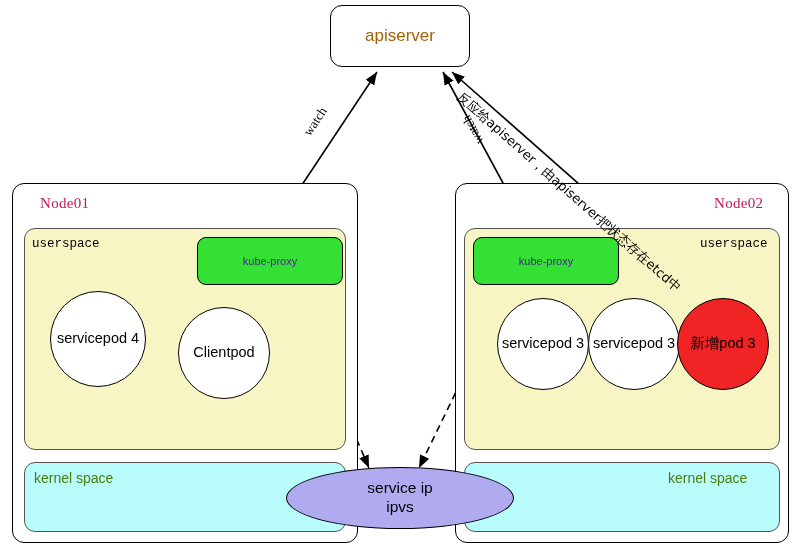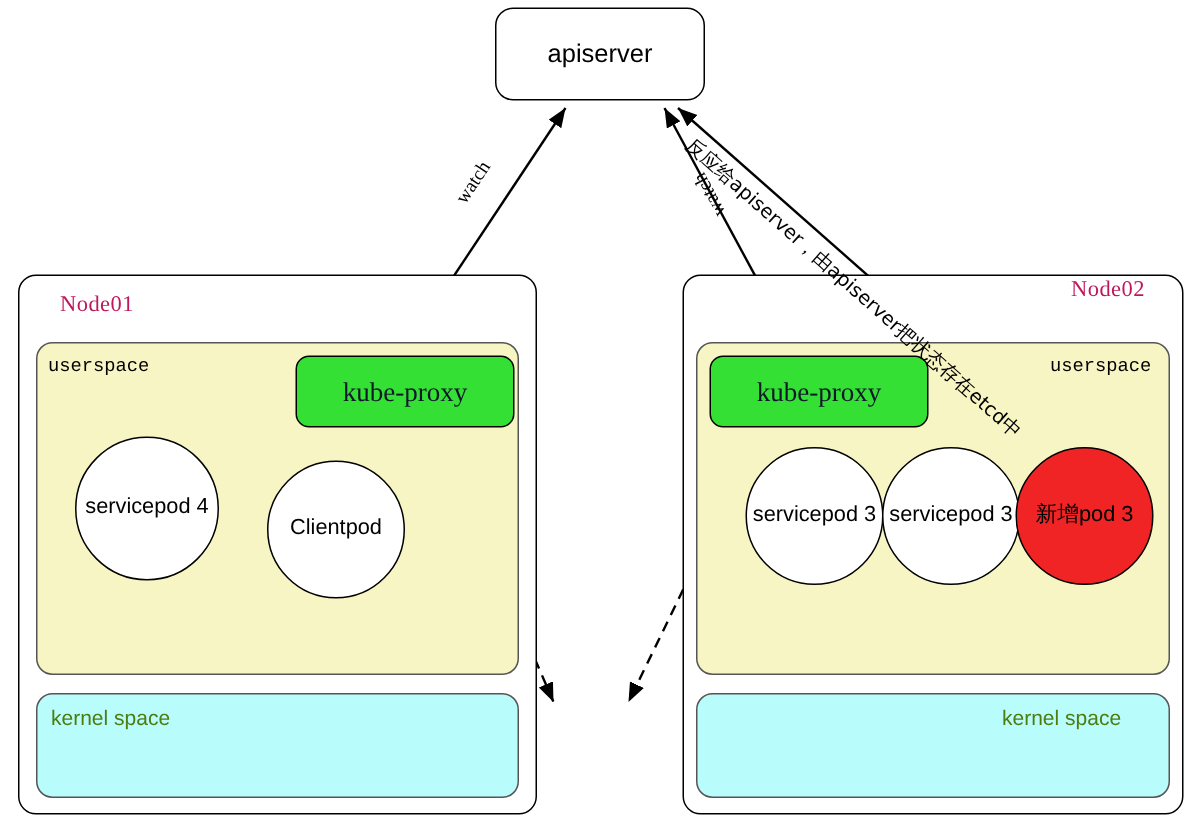--- a/index.html
+++ b/index.html
@@ -70,23 +70,22 @@
   }
   .kube-proxy {
     position: absolute;
     border: 1.5px solid #000000;
     border-radius: 9px;
     background: #33e033;
     box-sizing: border-box;
     display: flex;
     align-items: center;
     justify-content: center;
-    font-size: 18px;
-    color: #0f172a;
-    font-family: Liberation Serif, serif;
+    font-size: 11px;
+    color: #4c1d95;
   }
   .pod {
     position: absolute;
     border: 1.5px solid #000000;
     border-radius: 50%;
     background: #ffffff;
     box-sizing: border-box;
     display: flex;
     flex-direction: row;
     align-items: center;
@@ -102,21 +101,21 @@
   .apiserver {
     position: absolute;
     border: 1.5px solid #000000;
     border-radius: 12px;
     background: #ffffff;
     box-sizing: border-box;
     display: flex;
     align-items: center;
     justify-content: center;
     font-size: 17px;
-    color: #000000;
+    color: #a16207;
   }
   .service-ip {
     position: absolute;
     border: 1.5px solid #000000;
     border-radius: 50%;
     background: #b0aaf0;
     box-sizing: border-box;
     display: flex;
     flex-direction: column;
     align-items: center;
@@ -201,21 +200,21 @@
     <span>Client</span>
     <span>pod</span>
   </div>
 
   <div class="kernel-box" style="left:24px; top:462px; width:322px; height:70px;">
   </div>
   <div class="kernel-label" style="left:34px; top:470px;">kernel space</div>
 
   <div class="node-box" style="left:455px; top:183px; width:334px; height:360px;">
   </div>
-  <div class="node-title" style="left:714px; top:185px;">Node02</div>
+  <div class="node-title" style="left:714px; top:195px;">Node02</div>
 
   <div class="userspace-box" style="left:464px; top:228px; width:316px; height:222px;">
   </div>
   <div class="userspace-label" style="left:700px; top:237px;">userspace</div>
 
   <div class="kube-proxy" style="left:473px; top:237px; width:146px; height:48px;">
     <span>kube-proxy</span>
   </div>
 
   <div class="pod" style="left:497px; top:298px; width:92px; height:92px;">
@@ -230,20 +229,24 @@
 
   <div class="pod new-pod" style="left:677px; top:298px; width:92px; height:92px;">
     <span>新增</span>
     <span>pod 3</span>
   </div>
 
   <div class="kernel-box" style="left:464px; top:462px; width:316px; height:70px;">
   </div>
   <div class="kernel-label" style="left:668px; top:470px;">kernel space</div>
 
+  <div class="service-ip" style="left:286px; top:467px; width:228px; height:62px;">
+    <span>service ip</span>
+    <span>ipvs</span>
+  </div>
 
   <div class="edge-label" style="left:322px; top:118px; transform: rotate(-56.5deg) translate(-50%, -50%);">watch</div>
 
   <div class="edge-label" style="left:480px; top:118px; transform: rotate(-118deg) translate(-50%, -50%);">watch</div>
 
   <div class="edge-label cn" style="left:459px; top:86px; transform: rotate(41.5deg);">反应给apiserver，由apiserver把状态存在etcd中</div>
 
 </div>
 
 </body></html>

